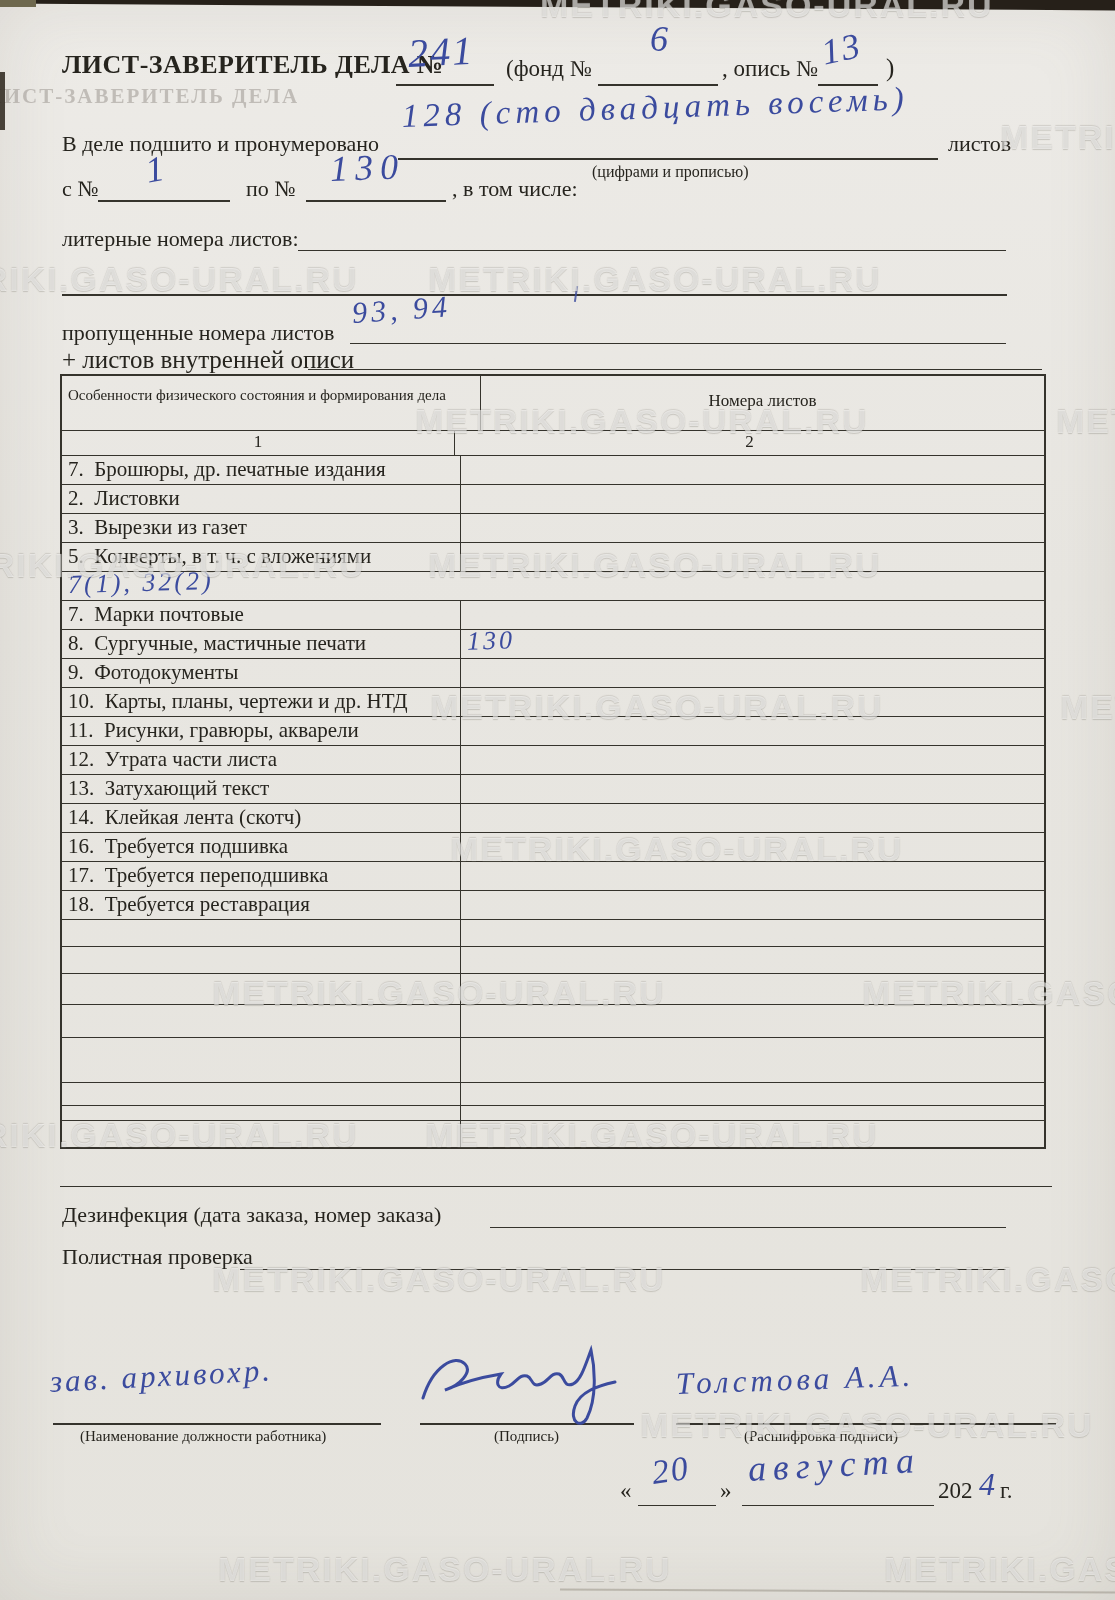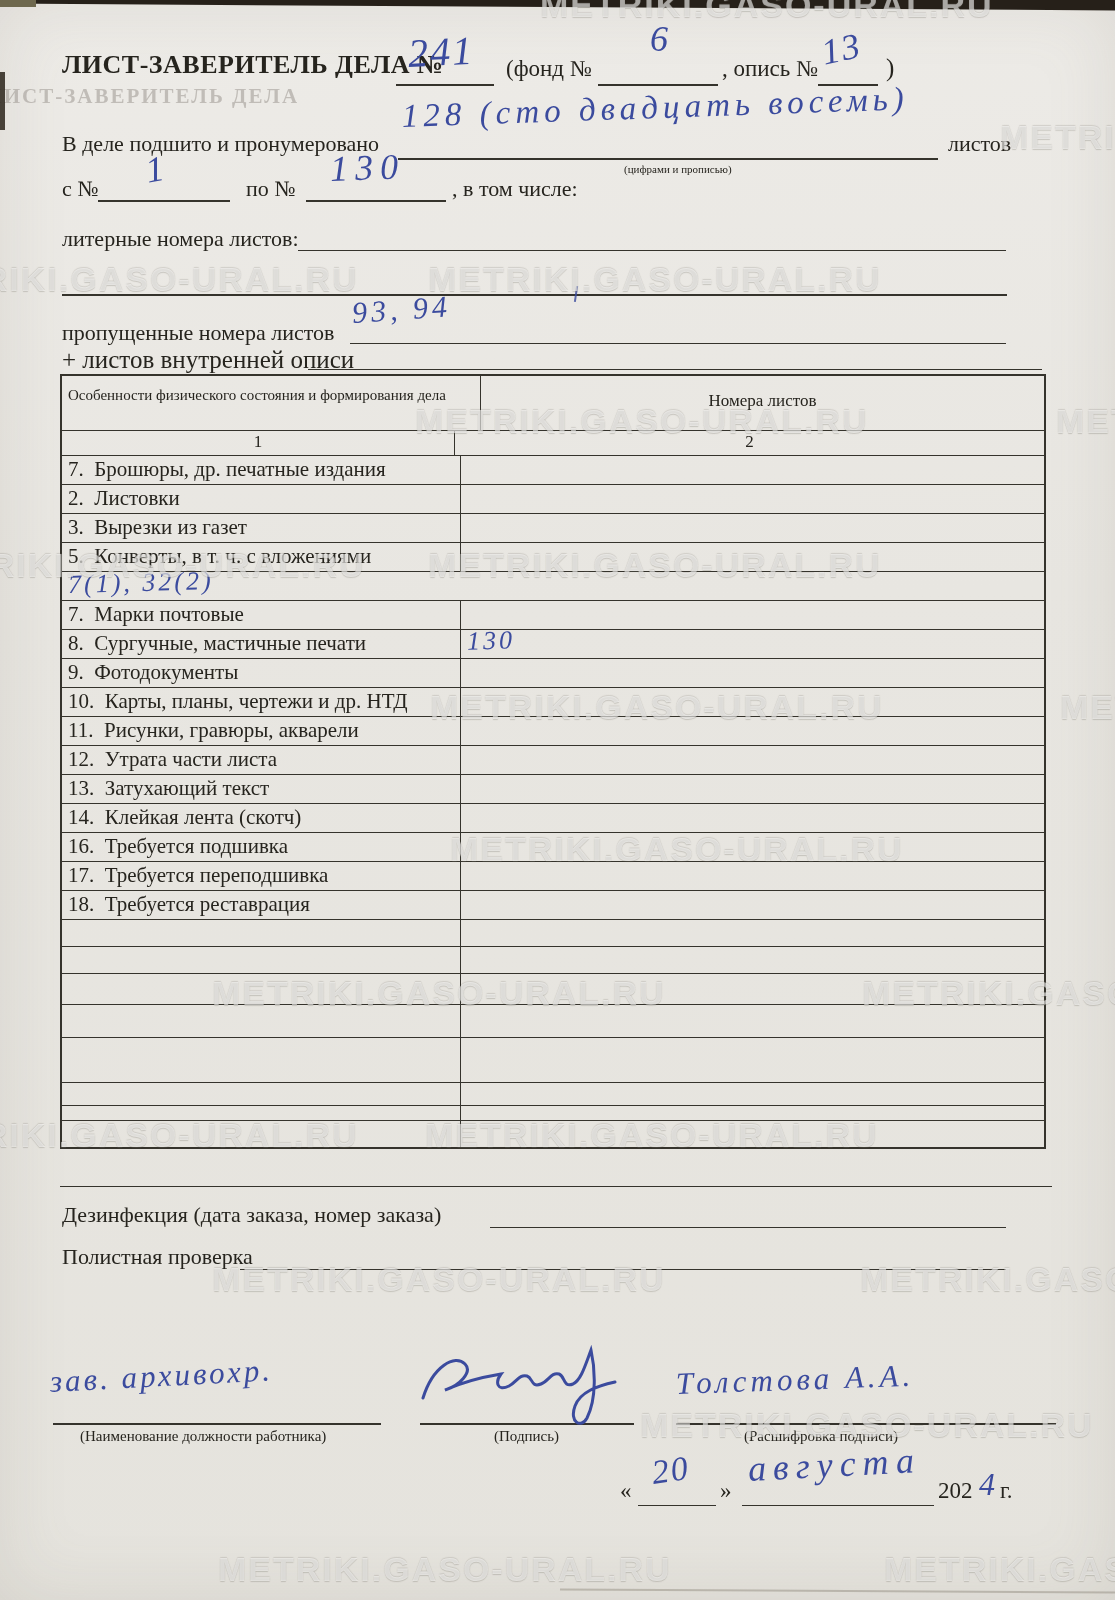--- a/index.html
+++ b/index.html
@@ -36,21 +36,21 @@
   .hw-fond{left:650px;top:18px;font-size:36px;}
   .opis-label{left:722px;top:56px;font-size:23px;}
   .ln-opis{left:818px;top:84px;width:60px;border-width:2px;}
   .hw-opis{left:822px;top:32px;font-size:36px;transform:rotate(-12deg);}
   .paren-close{left:886px;top:54px;font-size:25px;}
   
   .line1-label{left:62px;top:131px;font-size:22px;}
   .hw-total{left:402px;top:98px;font-size:33px;letter-spacing:5px;transform:rotate(-2deg);}
   .ln-total{left:398px;top:158px;width:540px;border-width:2px;}
   .line1-suffix{left:948px;top:131px;font-size:22px;}
-  .hint-cifry{left:600px;top:163px;font-size:11px;padding-left:24px;}
+  .hint-cifry{left:568px;top:163px;font-size:16px;padding-left:24px;}
   
   .from-label{left:62px;top:176px;font-size:22px;}
   .ln-from{left:98px;top:200px;width:132px;border-width:2px;}
   .hw-from{left:146px;top:150px;font-size:36px;transform:rotate(-10deg);}
   .to-label{left:246px;top:176px;font-size:22px;text-align:right;}
   .ln-to{left:306px;top:200px;width:140px;border-width:2px;}
   .hw-to{left:330px;top:148px;font-size:36px;letter-spacing:7px;transform:rotate(-2deg);}
   .line2-suffix{left:452px;top:176px;font-size:22px;}
   
   .liternye-label{left:62px;top:226px;font-size:22px;}

